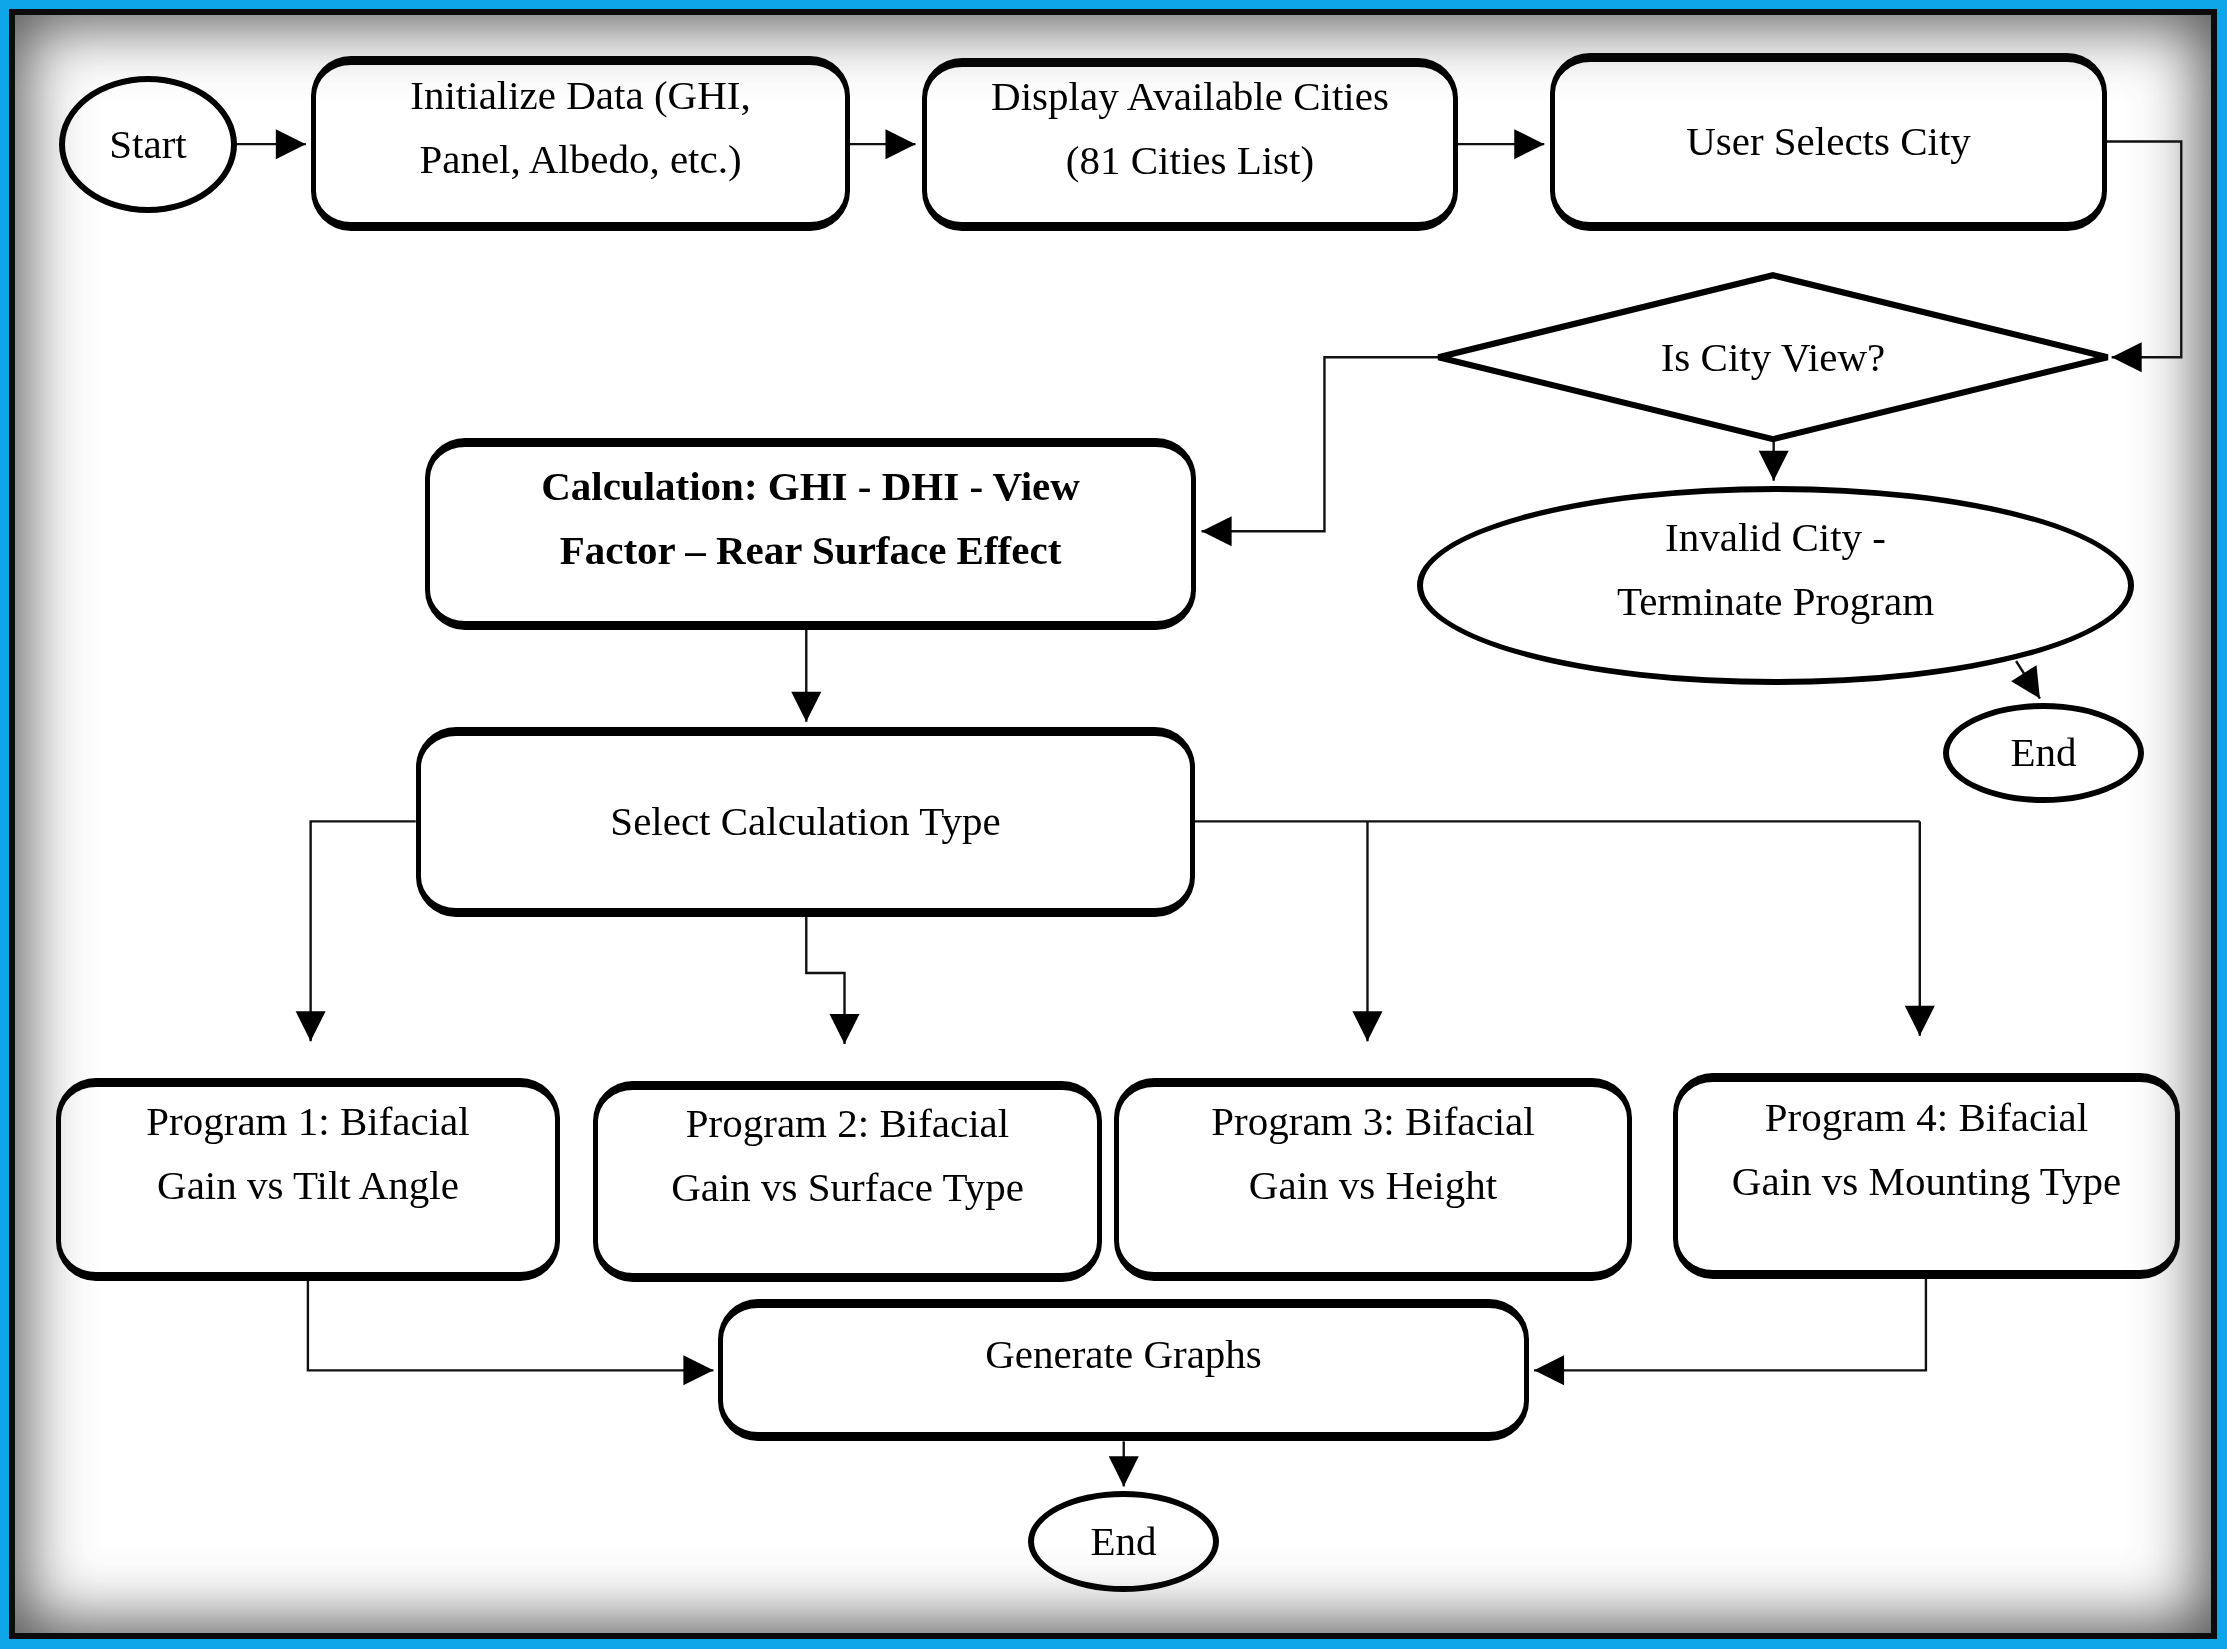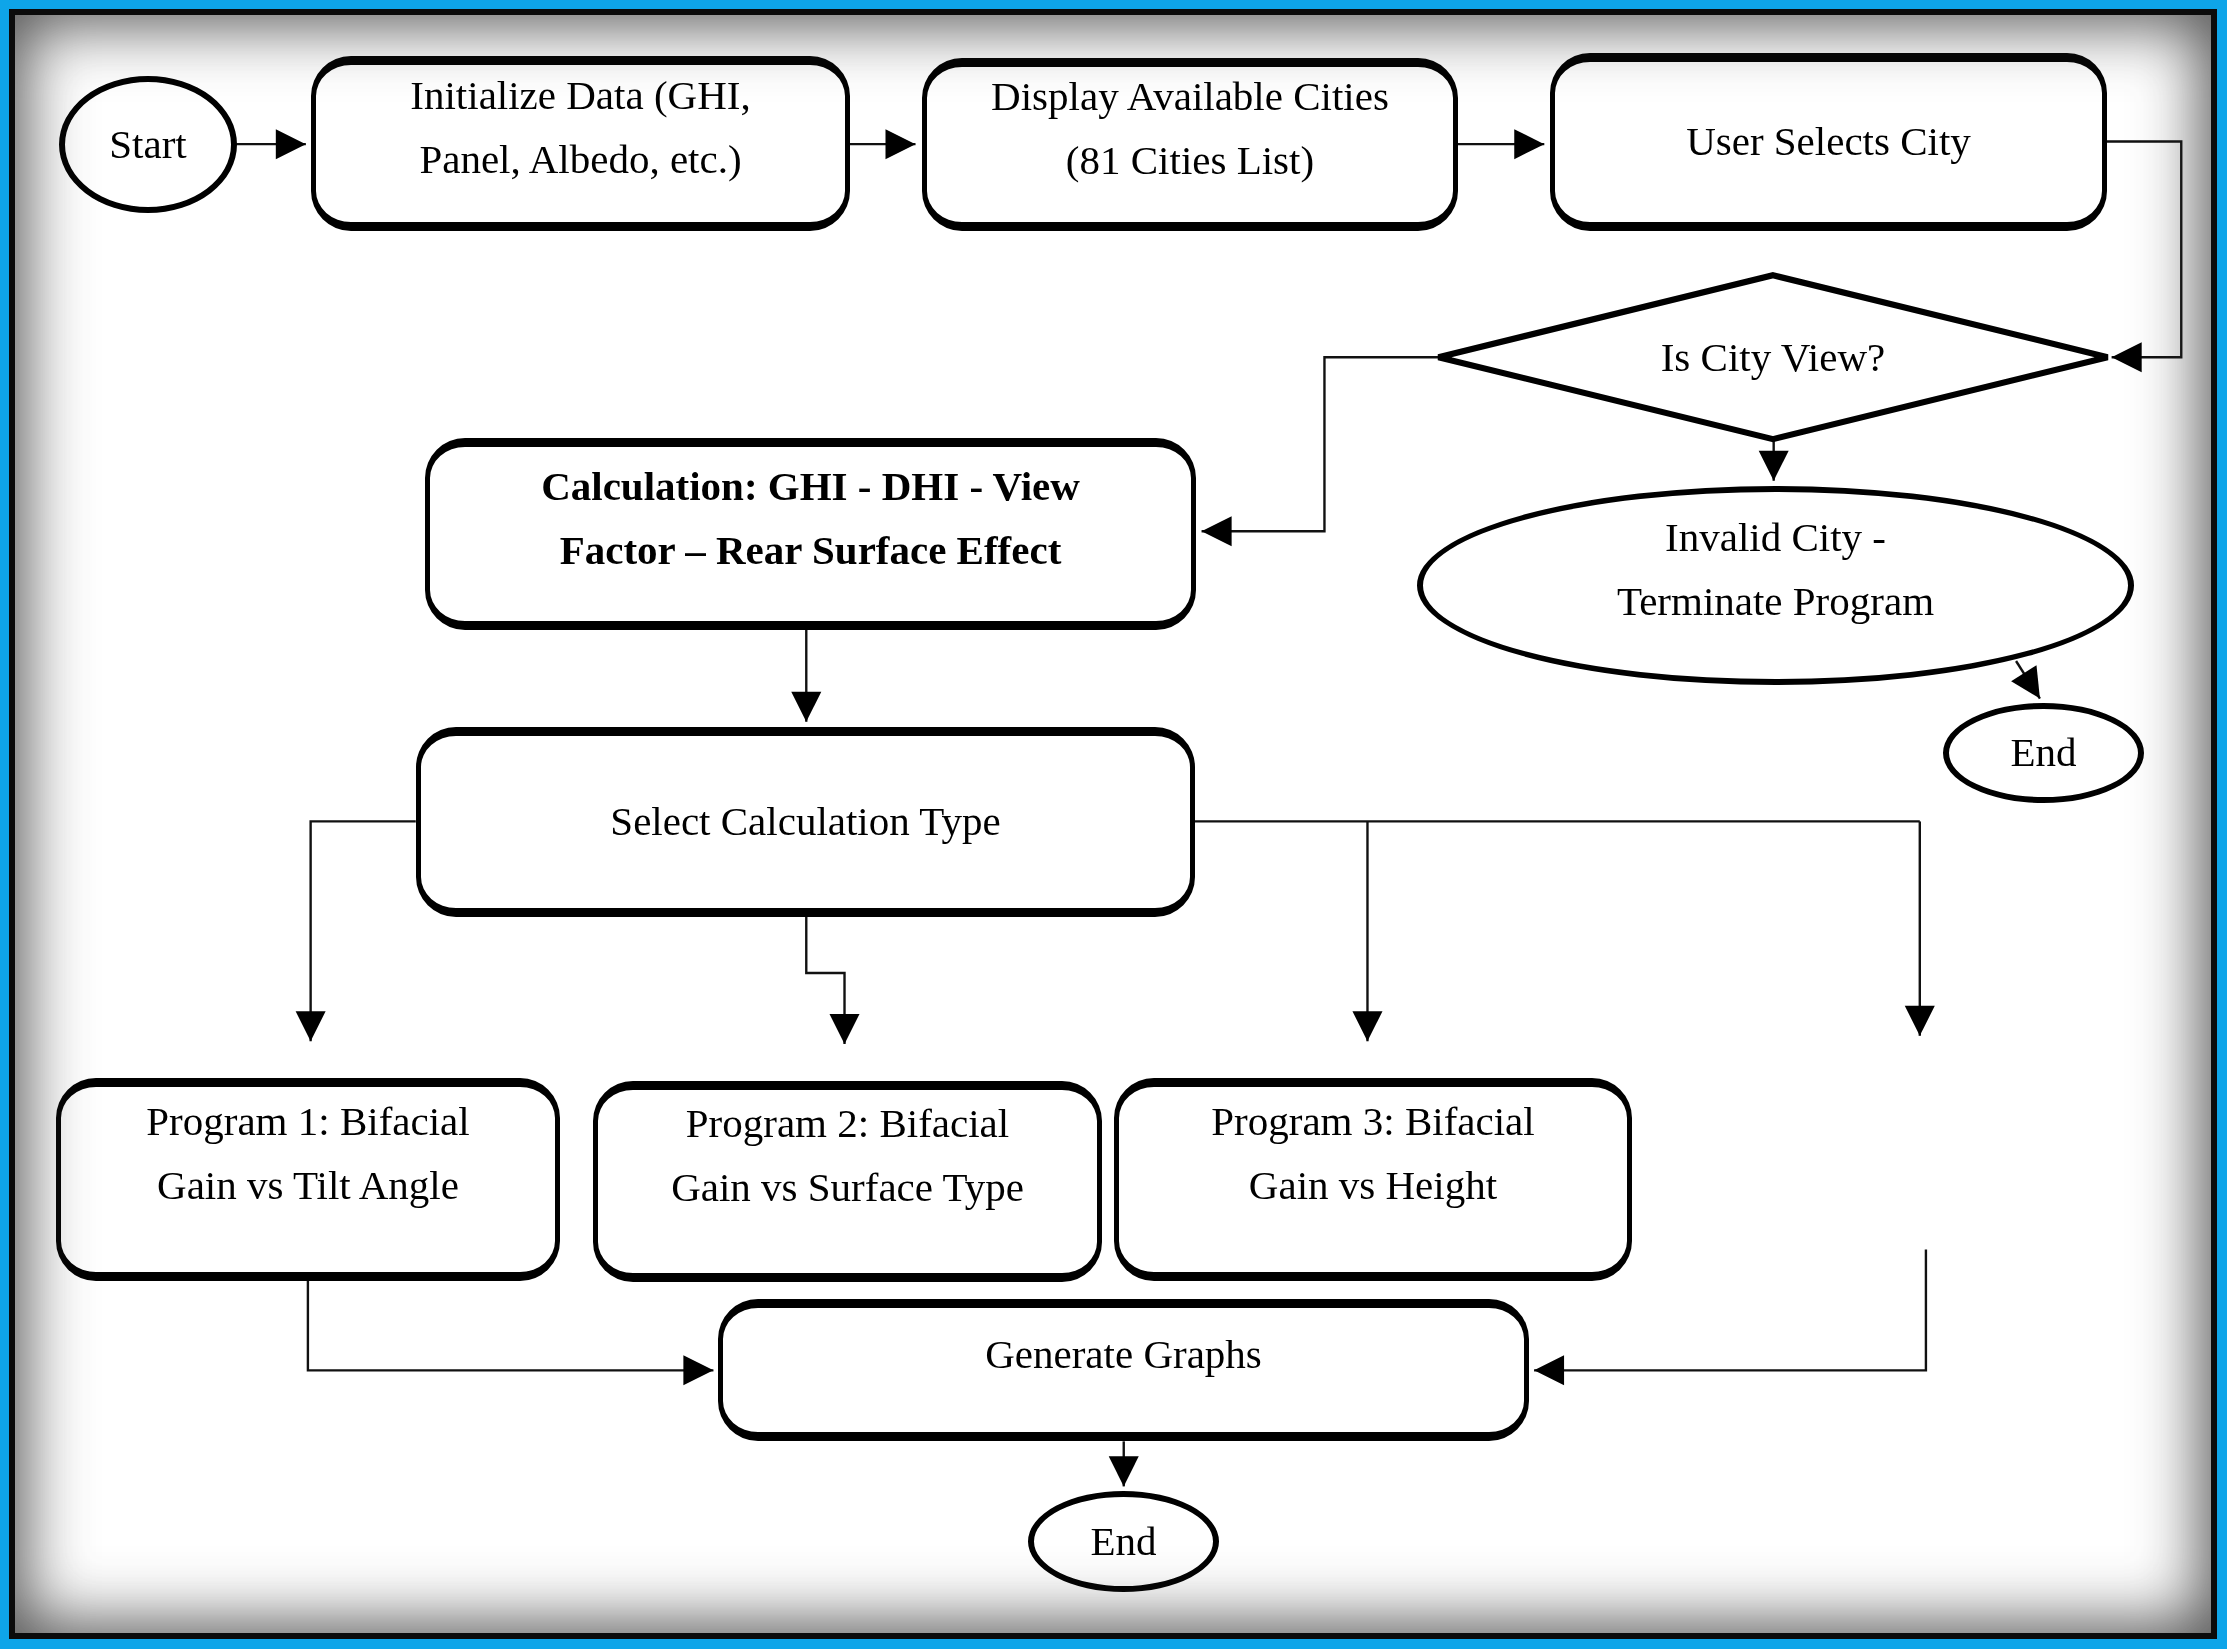--- a/index.html
+++ b/index.html
@@ -139,20 +139,24 @@
   <div class="node rbox shift-lg" style="left:593px;top:1049px;width:509px;height:201px;">
     <span>Program 2: Bifacial
 Gain vs Surface Type</span>
   </div>
 
   <div class="node rbox shift-lg" style="left:1114px;top:1046px;width:518px;height:203px;">
     <span>Program 3: Bifacial
 Gain vs Height</span>
   </div>
 
+  <div class="node rbox shift-lg" style="left:1673px;top:1041px;width:507px;height:206px;">
+    <span>Program 4: Bifacial
+Gain vs Mounting Type</span>
+  </div>
 
   <div class="node rbox shift-md" style="left:718px;top:1299px;width:811px;height:142px;">
     <span>Generate Graphs</span>
   </div>
 
   <div class="node ellipse" style="left:1028px;top:1491px;width:191px;height:101px;">
     <span>End</span>
   </div>
 
   <div class="vignette"></div>

